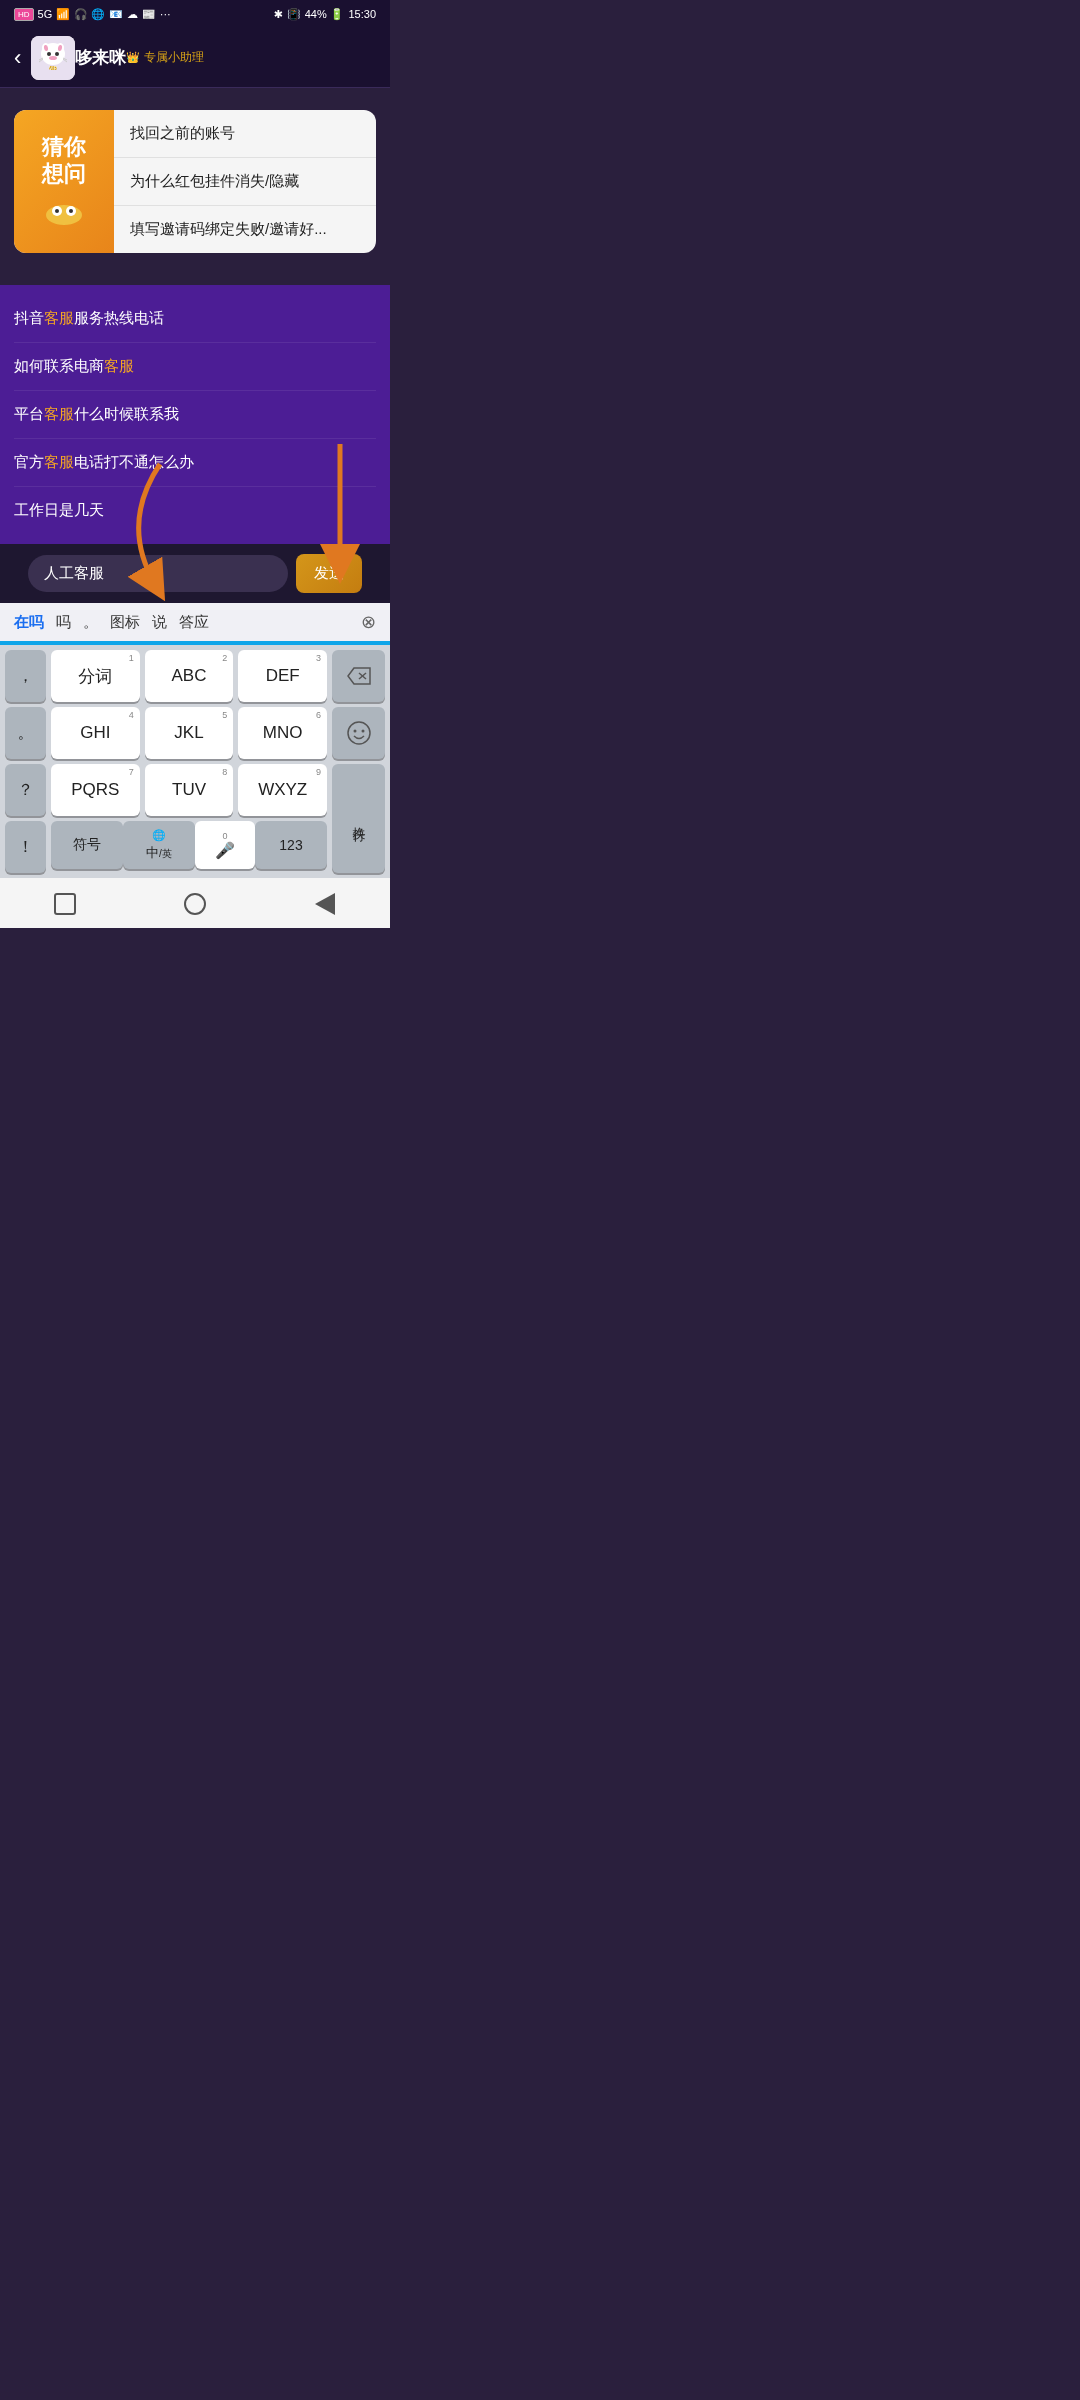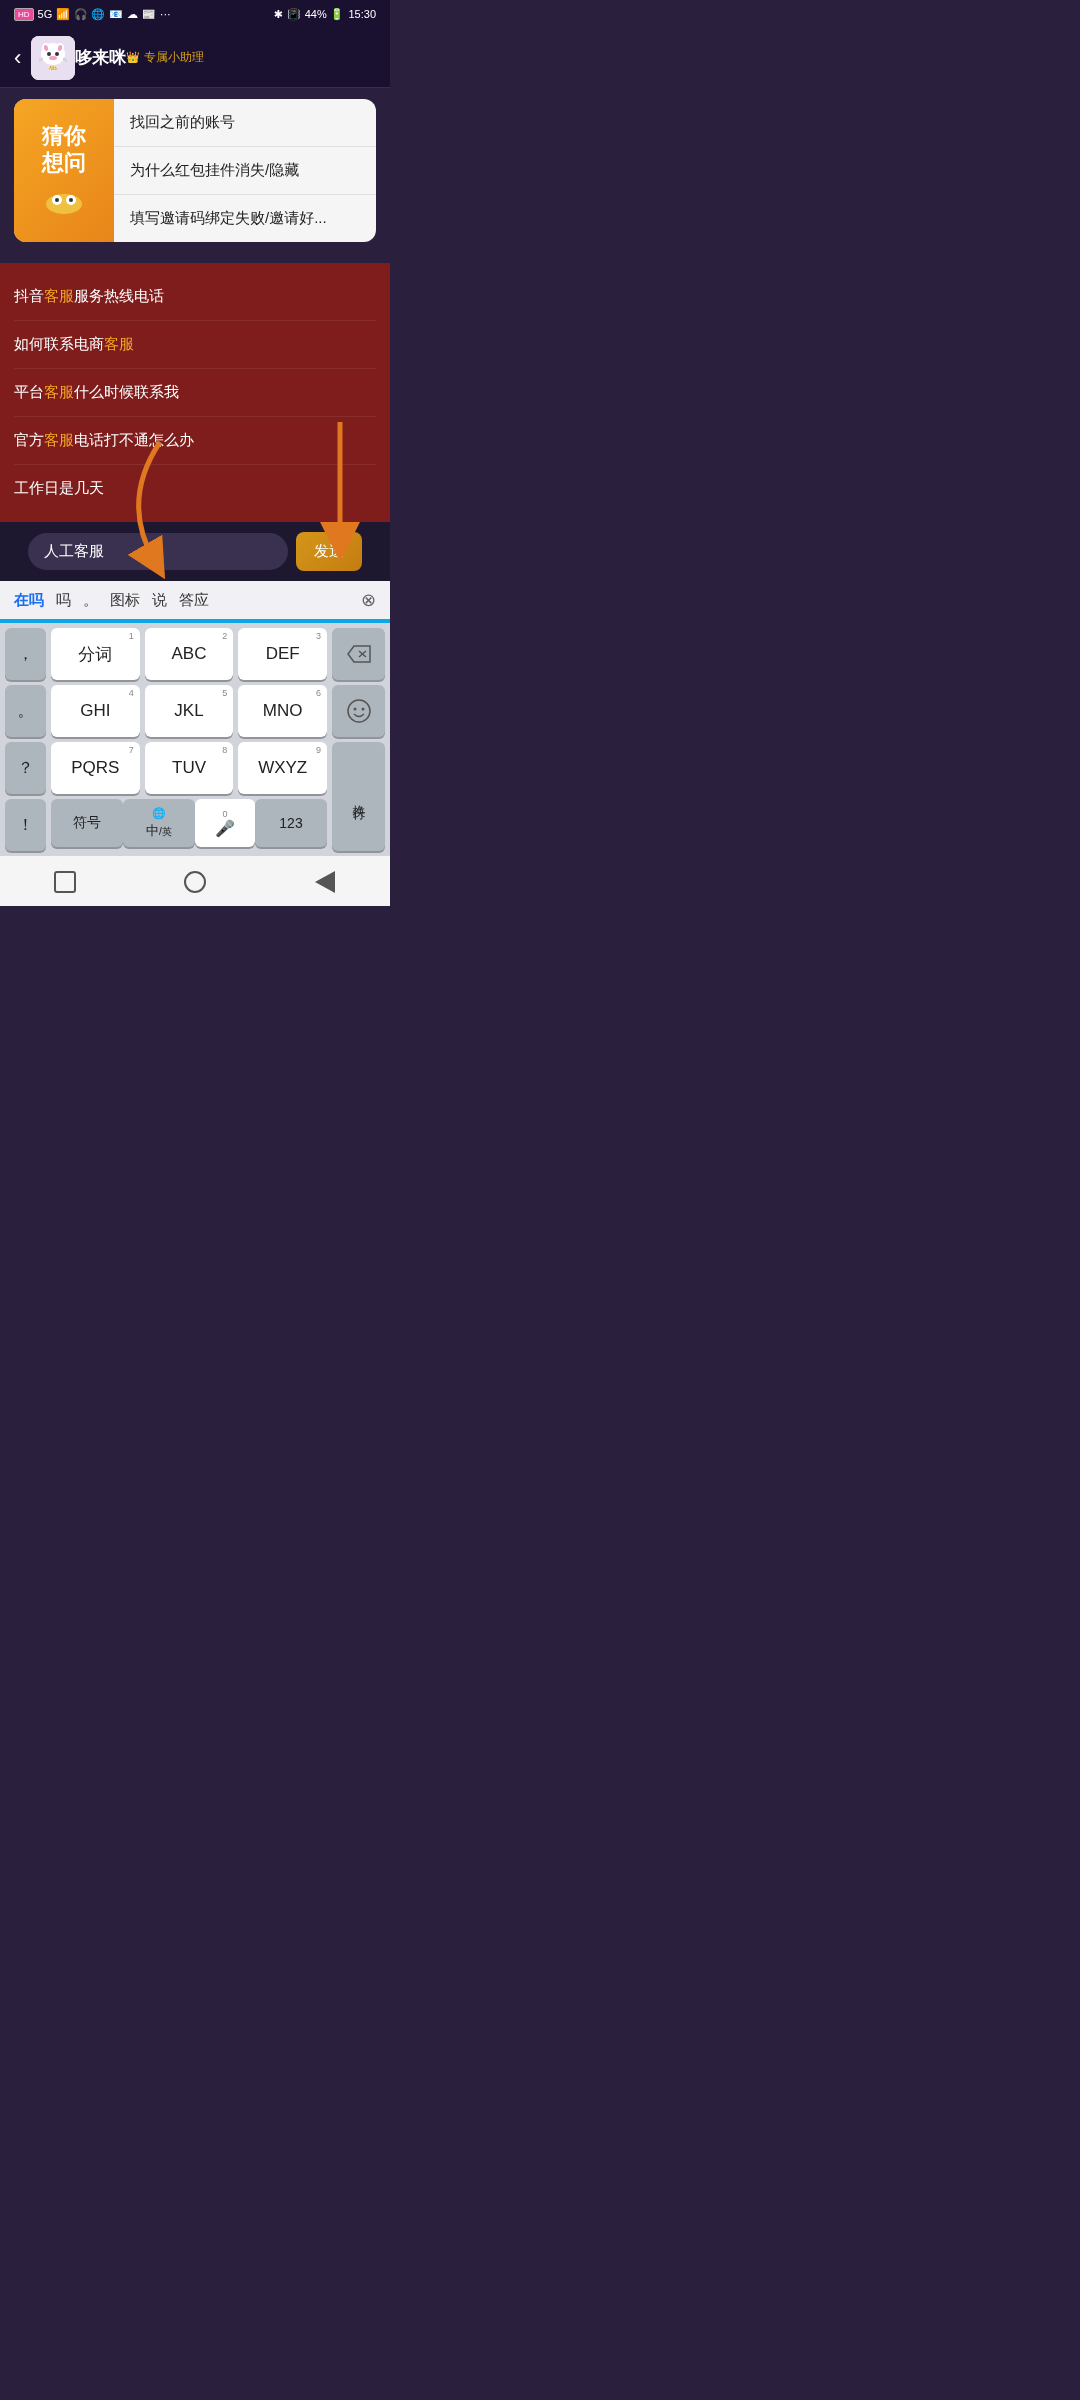--- a/index.html
+++ b/index.html
@@ -87,21 +87,21 @@
       font-size: 11px;
     }
     .header-subtitle {
       color: #d4a017;
       font-size: 12px;
     }
 
     
     .suggestion-panel {
       background: #2a1f3d;
-      padding: 11px 0;
+      padding: 22px 0;
     }
     .suggestion-card {
       background: #f5f5f5;
       border-radius: 12px;
       margin: 0 14px 10px;
       overflow: hidden;
       display: flex;
     }
     .suggestion-left {
       background: linear-gradient(135deg, #f5a623, #e8851a);
@@ -133,21 +133,21 @@
       font-size: 15px;
       color: #222;
       cursor: pointer;
     }
     .suggestion-item:last-child {
       border-bottom: none;
     }
 
     
     .chat-area {
-      background: #7f1d1d;
+      background: #4c1d95;
       padding: 10px 14px;
     }
     .chat-item {
       padding: 14px 0;
       border-bottom: 1px solid rgba(255,255,255,0.08);
       font-size: 15px;
       color: #ffffff;
       cursor: pointer;
     }
     .chat-item:last-child {

